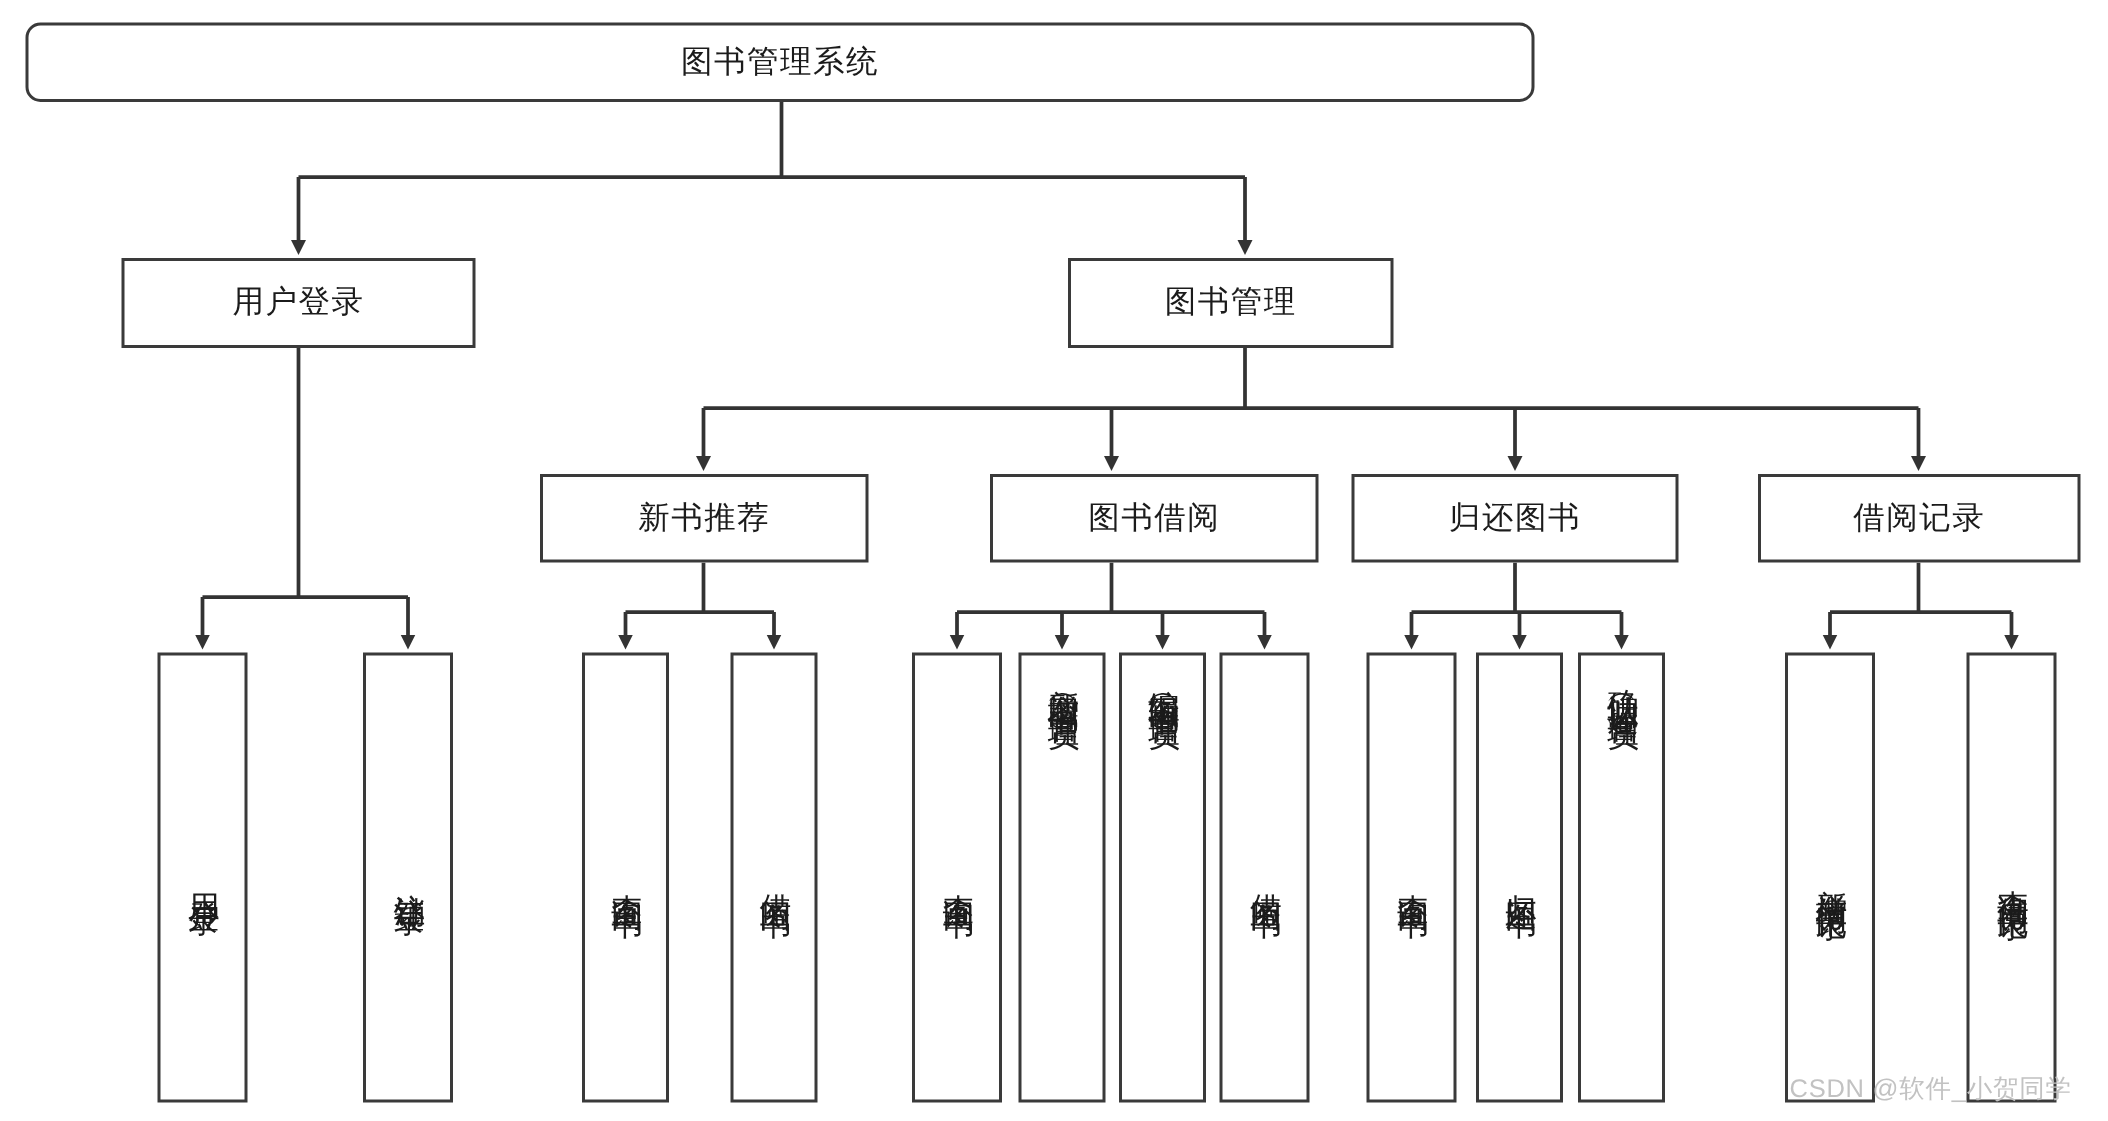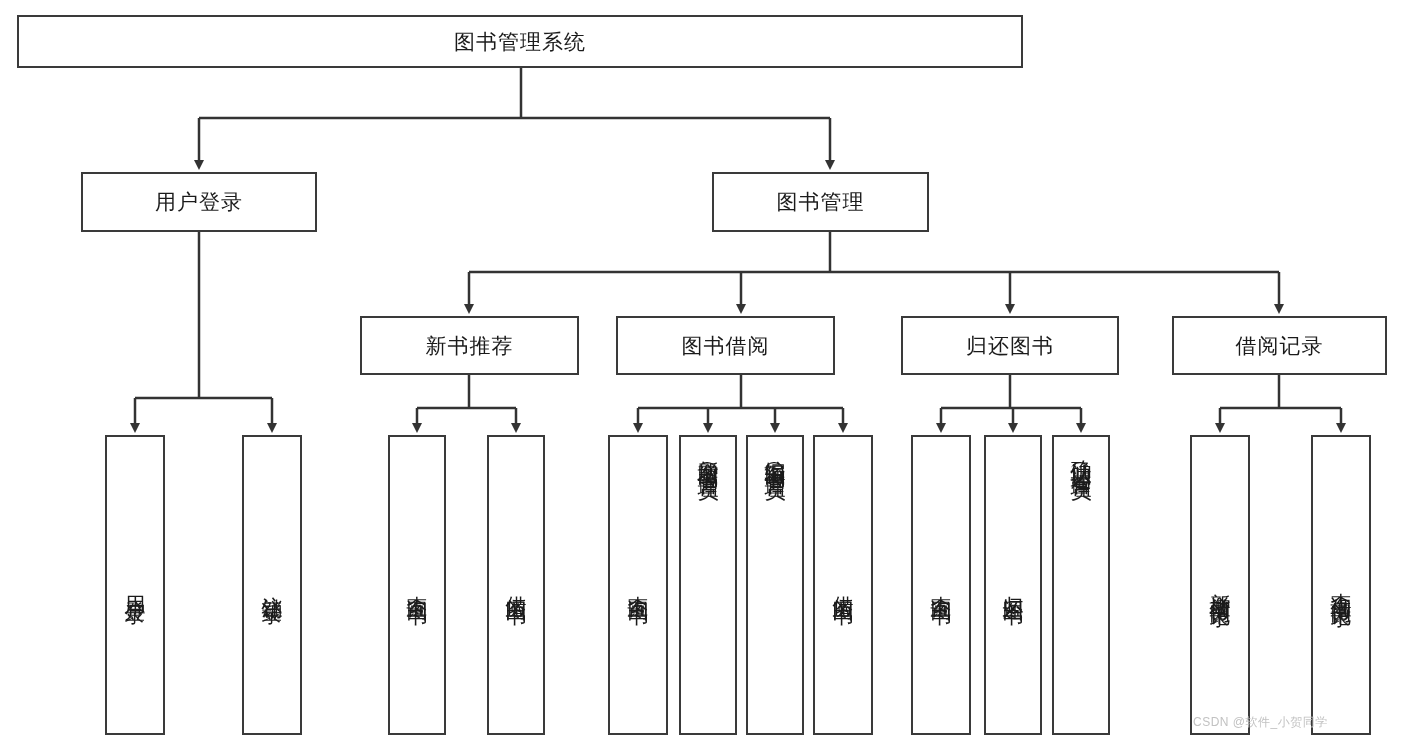--- a/index.html
+++ b/index.html
@@ -50,21 +50,21 @@
     letter-spacing: 3px;
     white-space: nowrap;
     display: block;
   }
   .node-v.anchor-top {
     align-items: flex-start;
     padding-top: 6px;
   }
   .watermark {
     position: absolute;
-    font-size: 12px;
+    font-size: 17px;
     color: #c2c2c2;
     white-space: nowrap;
     letter-spacing: 0.5px;
     pointer-events: none;
   }
 </style>
 </head>
 <body>
 
 <div id="canvas">
@@ -104,33 +104,33 @@
         <line x1="941" y1="408" x2="941" y2="424" stroke="#333333" stroke-width="2.5" marker-end="url(#arrow)"></line>
         <line x1="1013" y1="408" x2="1013" y2="424" stroke="#333333" stroke-width="2.5" marker-end="url(#arrow)"></line>
         <line x1="1081" y1="408" x2="1081" y2="424" stroke="#333333" stroke-width="2.5" marker-end="url(#arrow)"></line>
         <line x1="1279" y1="375" x2="1279" y2="408" stroke="#333333" stroke-width="2.5"></line>
         <line x1="1220" y1="408" x2="1341" y2="408" stroke="#333333" stroke-width="2.5"></line>
         <line x1="1220" y1="408" x2="1220" y2="424" stroke="#333333" stroke-width="2.5" marker-end="url(#arrow)"></line>
         <line x1="1341" y1="408" x2="1341" y2="424" stroke="#333333" stroke-width="2.5" marker-end="url(#arrow)"></line>
       </g>
   </svg>
   <div id="node-layer">
-      <div class="node node-h" style="left: 17px; top: 15px; width: 1006px; height: 53px;">
+      <div class="node node-h" style="left: 17px; top: 15px; width: 1006px; height: 53px; border-radius: 10px;">
         <span>图书管理系统</span>
       </div>
       <div class="node node-h" style="left: 81px; top: 172px; width: 236px; height: 60px;">
         <span>用户登录</span>
       </div>
       <div class="node node-h" style="left: 712px; top: 172px; width: 217px; height: 60px;">
         <span>图书管理</span>
       </div>
       <div class="node node-h" style="left: 360px; top: 316px; width: 219px; height: 59px;">
         <span>新书推荐</span>
       </div>
-      <div class="node node-h" style="left: 616px; top: 316px; width: 219px; height: 59px;">
+      <div class="node node-h" style="left: 660px; top: 316px; width: 219px; height: 59px; font-family: Liberation Serif, serif;">
         <span>图书借阅</span>
       </div>
       <div class="node node-h" style="left: 901px; top: 316px; width: 218px; height: 59px;">
         <span>归还图书</span>
       </div>
       <div class="node node-h" style="left: 1172px; top: 316px; width: 215px; height: 59px;">
         <span>借阅记录</span>
       </div>
       <div class="node node-v" style="left: 105px; top: 435px; width: 60px; height: 300px;">
         <span class="vlabel">用户登录</span>

